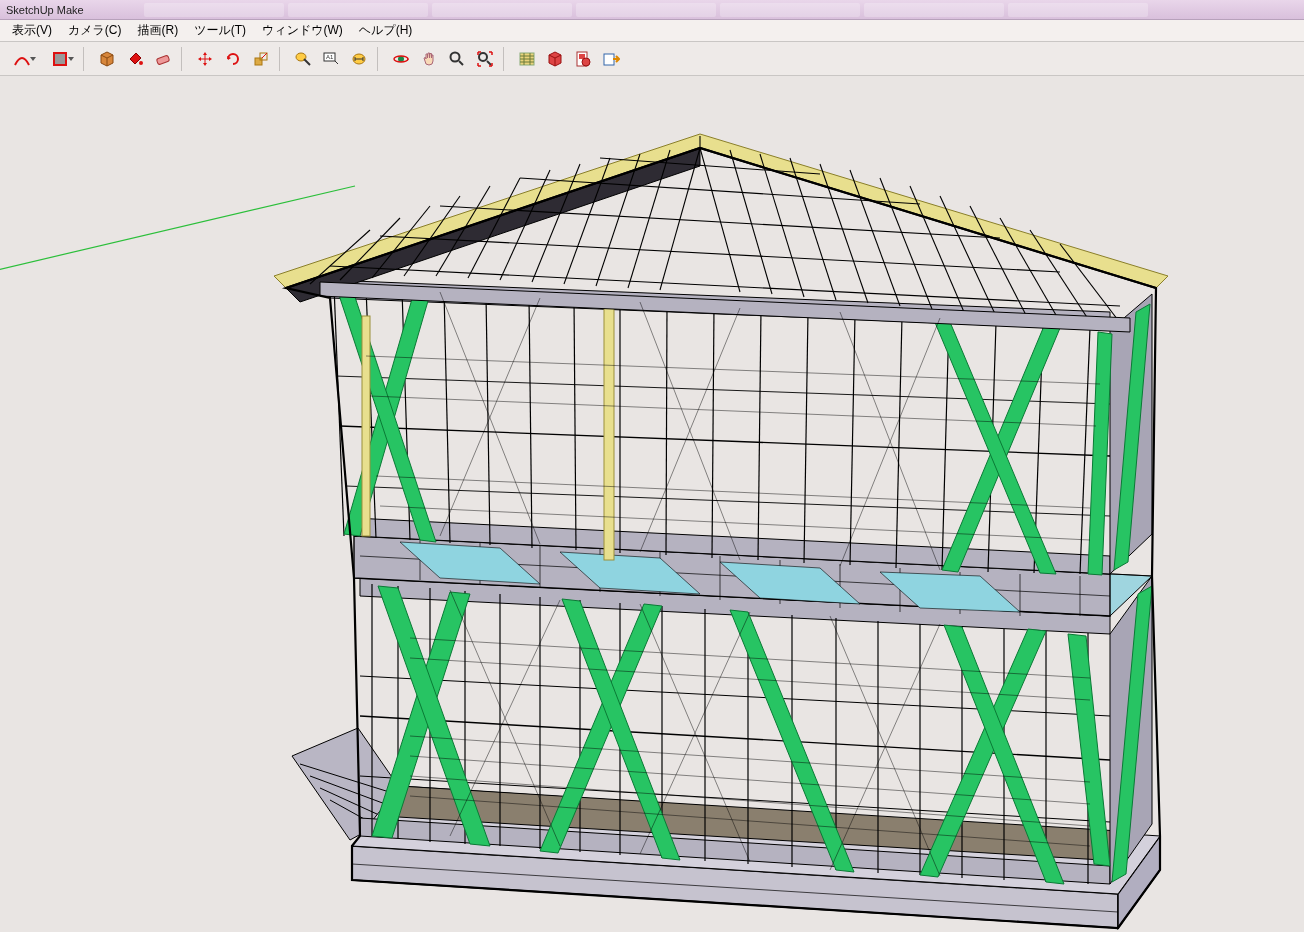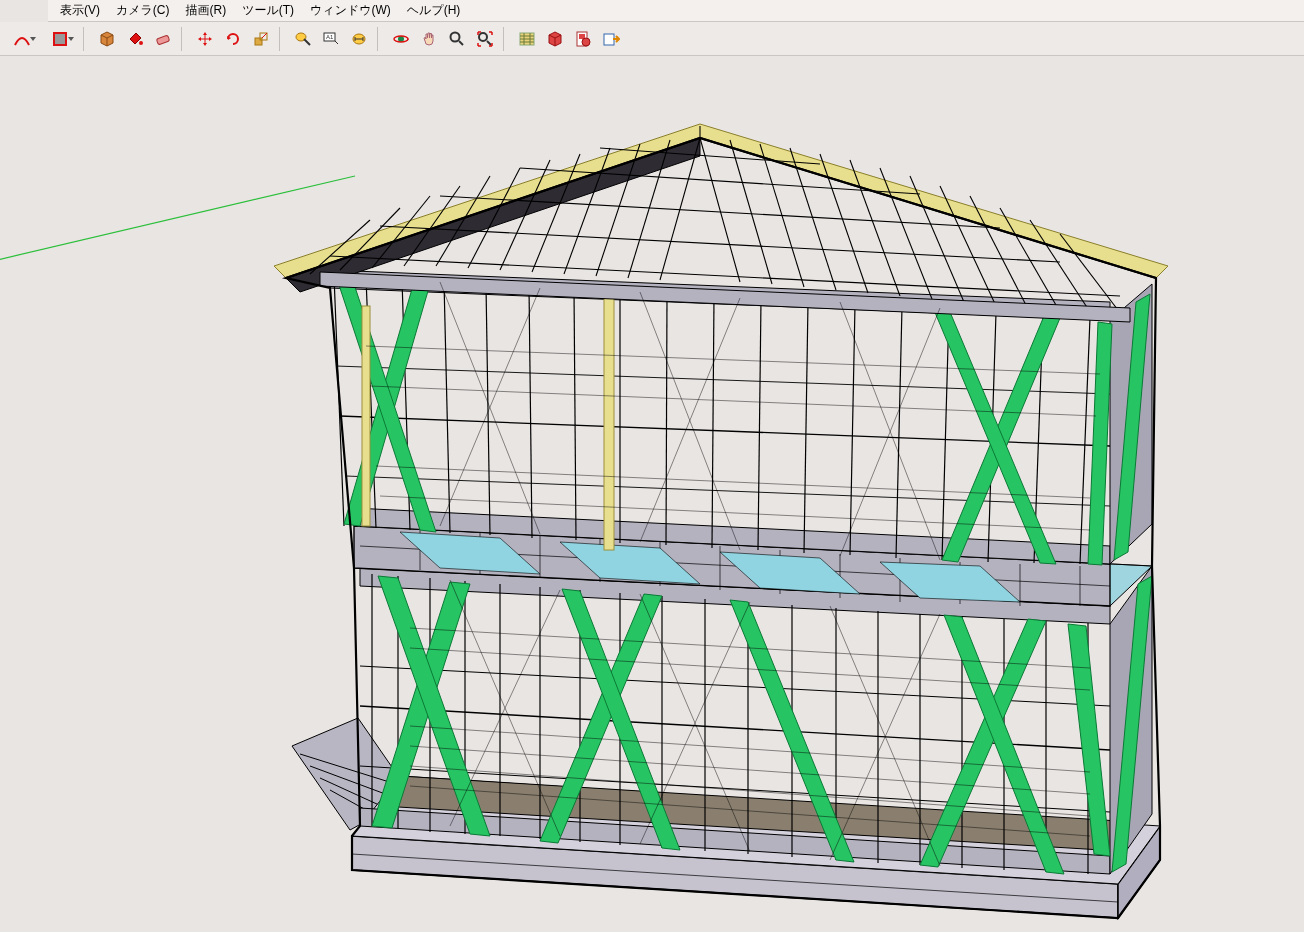--- a/index.html
+++ b/index.html
@@ -1,36 +1,48 @@
 <!DOCTYPE html>
 <html><head>
 <meta charset="utf-8">
 <style>
   * { margin: 0; padding: 0; box-sizing: border-box; }
   html, body { width: 100%; height: 100%; font-family: "MS UI Gothic", "Meiryo", sans-serif; font-size: 12px; overflow: hidden; }
   .window { width: 1304px; height: 932px; background: #e9e5e3; display: flex; flex-direction: column; }
   .titlebar { height: 20px; background: linear-gradient(to bottom, #e9d6ea, #d9c0dc); display: flex; align-items: center; padding: 0 6px; color: #222; font-size: 11px; border-bottom: 1px solid #b7a1bb; }
   .titlebar .bg-tabs { margin-left: 60px; display: flex; gap: 4px; }
   .titlebar .bg-tabs .bt { width: 140px; height: 14px; background: rgba(255,255,255,0.25); border-radius: 2px; filter: blur(0.5px); }
-  .menubar { height: 22px; background: #f4f0ee; display: flex; align-items: center; padding: 0 4px; border-bottom: 1px solid #c9c6c4; margin-left: 48px; }
+  .menubar { height: 22px; background: #f4f0ee; display: flex; align-items: center; padding: 0 4px; border-bottom: 1px solid #c9c6c4; }
   .menubar .item { padding: 2px 8px; cursor: default; }
   .toolbar { height: 34px; background: #eeeae8; display: flex; align-items: center; padding: 0 4px; border-bottom: 1px solid #c9c6c4; gap: 2px; }
   .toolbar .sep { width: 6px; height: 24px; border-left: 1px solid #c3bfbd; margin: 0 3px; }
   .toolbar .btn { width: 26px; height: 26px; display: flex; align-items: center; justify-content: center; border: 1px solid transparent; border-radius: 2px; cursor: default; position: relative; }
   .toolbar .btn.dd { width: 36px; }
   .toolbar .btn.dd::after { content: ""; position: absolute; right: 3px; top: 50%; transform: translateY(-50%); border-left: 3px solid transparent; border-right: 3px solid transparent; border-top: 4px solid #555; }
   .viewport { flex: 1; background: #e9e5e3; position: relative; overflow: hidden; }
   .viewport svg { width: 100%; height: 100%; display: block; }
   .icon-svg { width: 18px; height: 18px; }
 </style>
 </head>
 <body>
 
 <div class="window">
 
+  <div class="titlebar">
+    <span>SketchUp Make</span>
+    <div class="bg-tabs">
+      <div class="bt"></div>
+      <div class="bt"></div>
+      <div class="bt"></div>
+      <div class="bt"></div>
+      <div class="bt"></div>
+      <div class="bt"></div>
+      <div class="bt"></div>
+    </div>
+  </div>
 
   <div class="menubar">
     <div class="item">表示(V)</div>
     <div class="item">カメラ(C)</div>
     <div class="item">描画(R)</div>
     <div class="item">ツール(T)</div>
     <div class="item">ウィンドウ(W)</div>
     <div class="item">ヘルプ(H)</div>
   </div>
 

